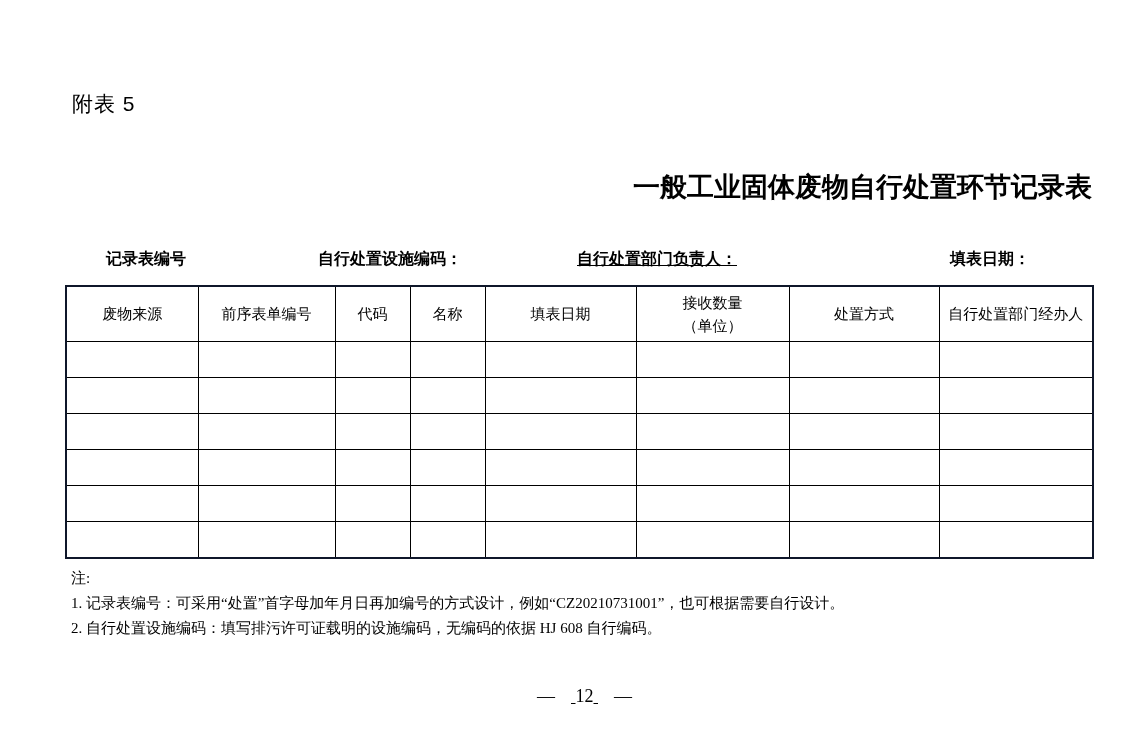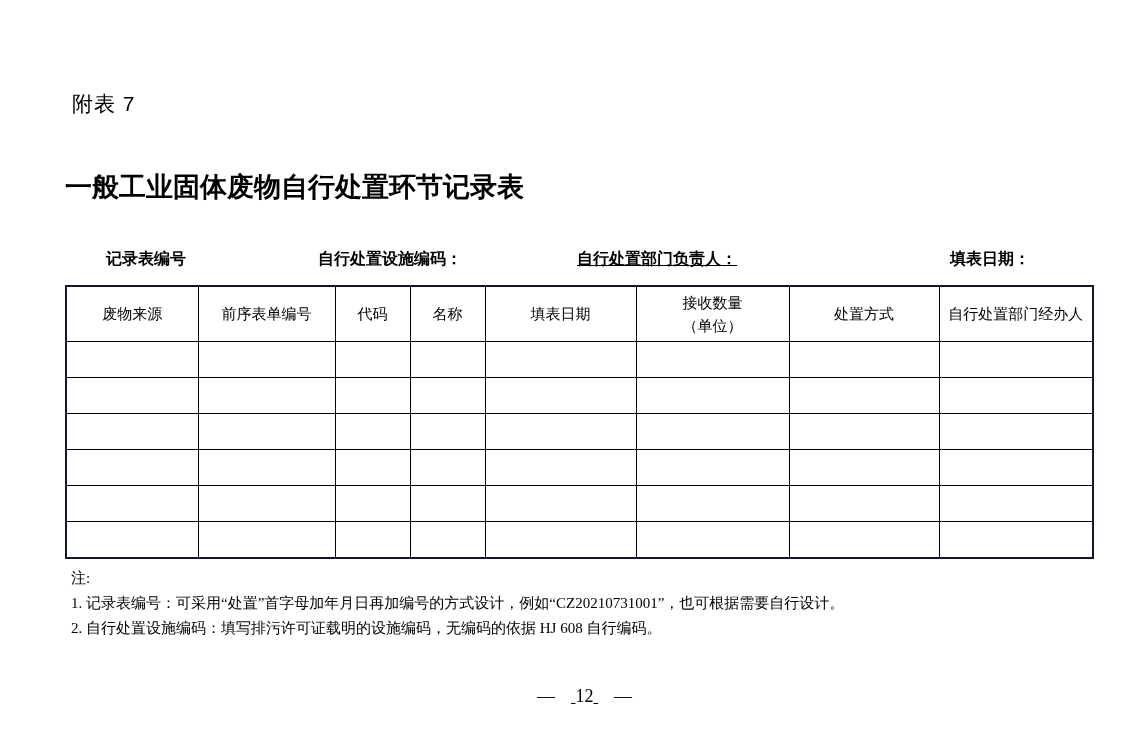--- a/index.html
+++ b/index.html
@@ -17,21 +17,21 @@
     left: 72px;
     top: 90px;
     font-size: 21px;
     letter-spacing: 1px;
   }
   .doc-title {
     position: absolute;
     left: 65px;
     top: 169px;
     width: 1027px;
-    text-align: left;
+    text-align: right;
     font-size: 27px;
     font-weight: 700;
   }
   .meta-row {
     position: absolute;
     left: 65px;
     top: 249px;
     width: 1027px;
     height: 22px;
     font-size: 16px;
@@ -87,21 +87,21 @@
     text-decoration: underline;
   }
   .page-footer .dash { display: inline-block; margin: 0 16px; }
   .page-footer .num { display: inline-block; }
 </style>
 </head>
 <body>
 
 <div class="page">
 
-  <div class="attachment-label">附表 7</div>
+  <div class="attachment-label">附表 5</div>
 
   <div class="doc-title">一般工业固体废物自行处置环节记录表</div>
 
   <div class="meta-row">
     <span class="meta-item m1">记录表编号</span>
     <span class="meta-item m2">自行处置设施编码：</span>
     <span class="meta-item m3">自行处置部门负责人：</span>
     <span class="meta-item m4">填表日期：</span>
   </div>
 

